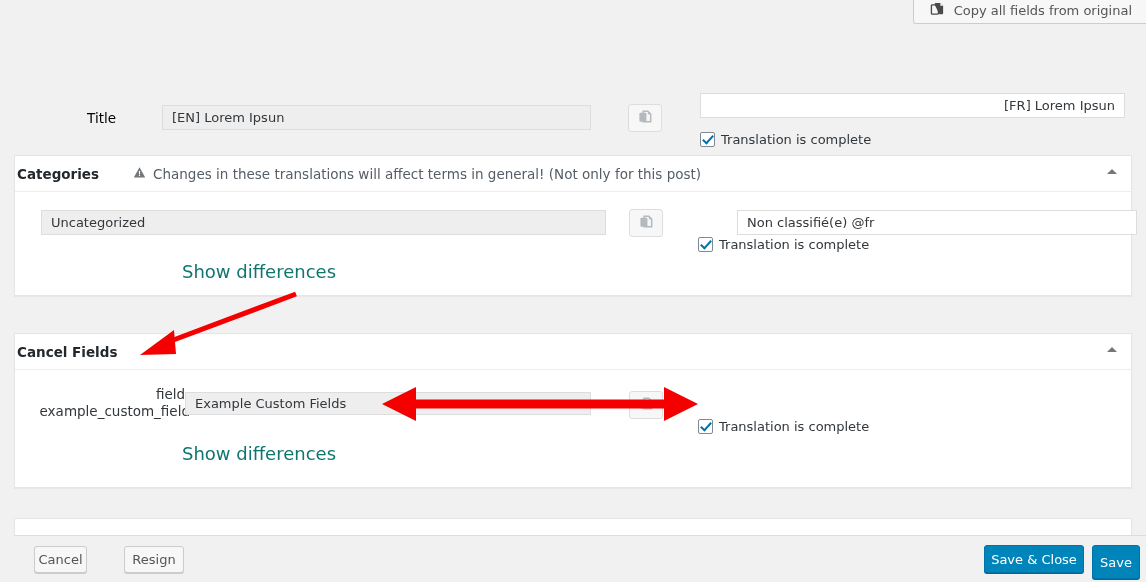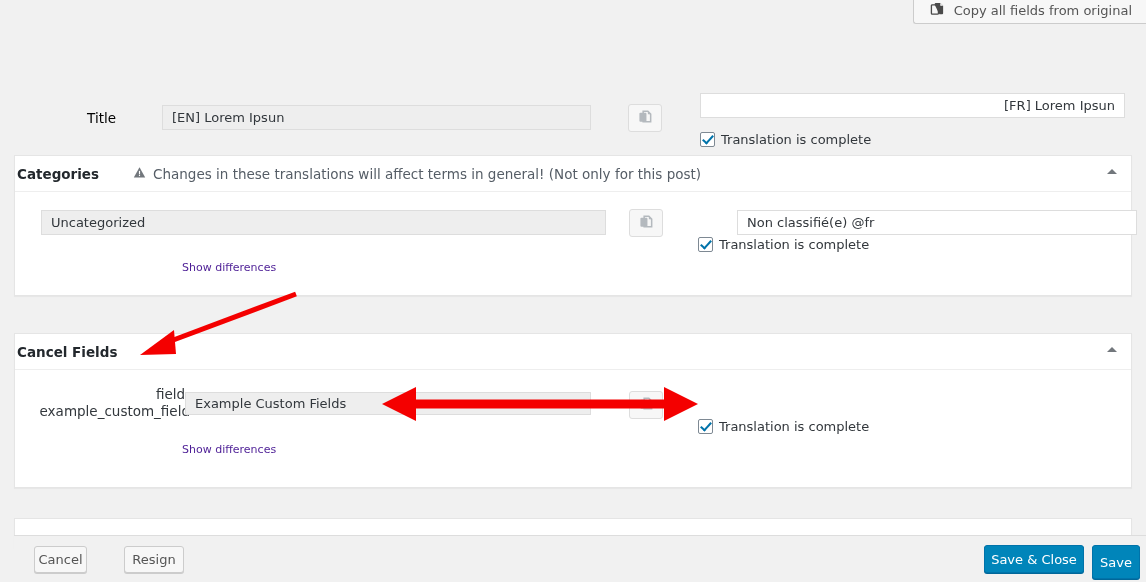--- a/index.html
+++ b/index.html
@@ -134,22 +134,22 @@
     top: 0px;
     width: 4px;
     height: 9px;
     border: solid #0073aa;
     border-width: 0 2.2px 2.2px 0;
     transform: rotate(42deg);
   }
   .title-cb { left: 700px; top: 82px; }
   .showdiff {
     position: absolute;
-    color: #4c1d95;
-    font-size: 11px;
+    color: #0f766e;
+    font-size: 18px;
     cursor: pointer;
   }
   .title-sd { left: 160px; top: 106px; }
 
   
   .panel {
     position: absolute;
     left: 14px;
     right: 14px;
     background: #fff;

